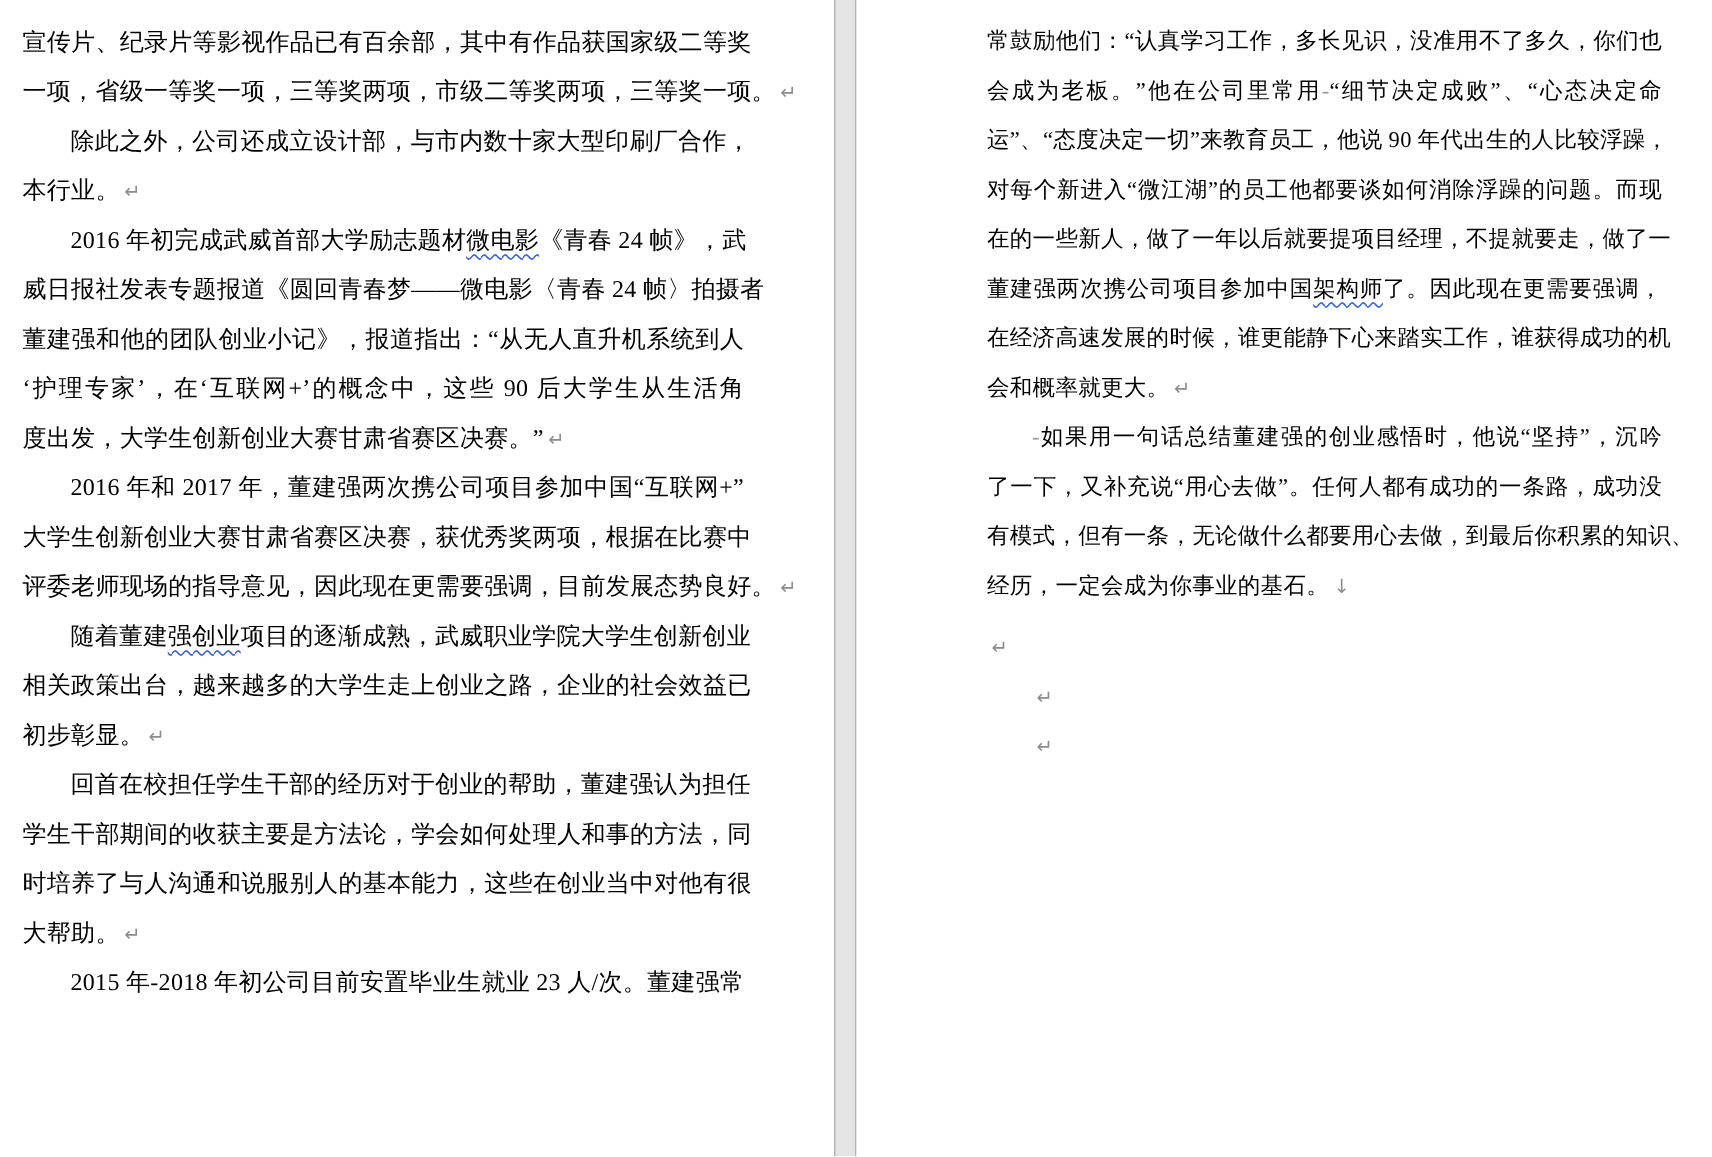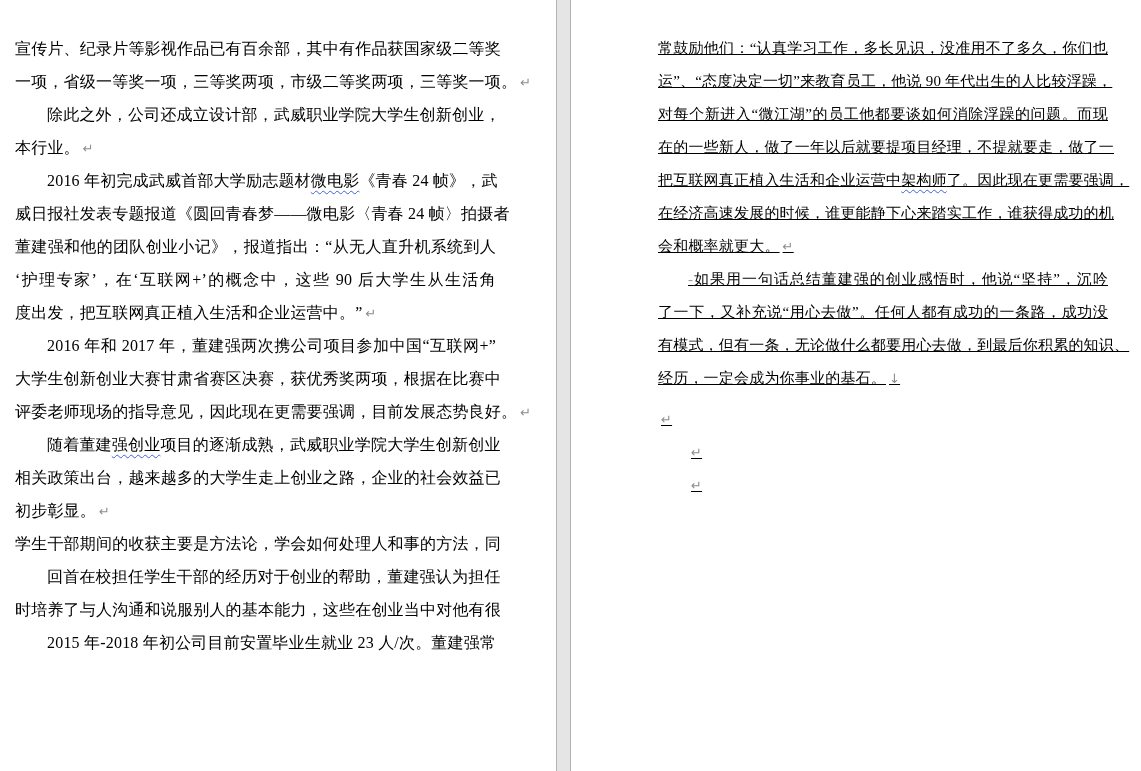--- a/index.html
+++ b/index.html
@@ -10,23 +10,23 @@
     color:#000000;
   }
   .page { position:absolute; top:0; height:771px; background:#ffffff; }
   .page-left  { left:0;   width:556px; }
   .page-right { left:571px; width:570px; }
   .page-gap {
     position:absolute; left:556px; top:0; width:13px; height:771px;
     background:#e5e5e5;
     border-left:1px solid #b3b3b3; border-right:1px solid #b3b3b3;
   }
-  .text-col { position:absolute; top:32px; }
+  .text-col { position:absolute; top:12px; }
   .col-1 { left:15px; width:481px; font-size:16px; }
-  .col-2 { left:87px; width:450px; font-size:15px;text-decoration:underline; }
+  .col-2 { left:87px; width:450px; font-size:15px; }
   .line {
     height:33px; line-height:33px; white-space:nowrap;
     text-align:justify; text-align-last:justify;
     letter-spacing:0.2px;
   }
   .line.end { text-align:left; text-align-last:left; }
   .line.indent { text-indent:2em; }
   .line.pad { margin-top:8px; }
   .seg { color:#000000;text-align:center; }
   .seg.wavy {
@@ -43,47 +43,49 @@
   }
 </style>
 </head>
 <body>
 
 <div class="canvas">
   <div class="page page-left">
     <div class="text-col col-1">
         <div class="line"><span class="seg">宣传片、纪录片等影视作品已有百余部，其中有作品获国家级二等奖</span></div>
         <div class="line end"><span class="seg">一项，省级一等奖一项，三等奖两项，市级二等奖两项，三等奖一项。</span><span class="mark">↵</span></div>
-        <div class="line indent"><span class="seg">除此之外，公司还成立设计部，武威职业学院大学生创新创业，</span></div>
+        <div class="line indent"><span class="seg">除此之外，公司还成立设计部，与市内数十家大型印刷厂合作，</span></div>
         <div class="line end"><span class="seg">本行业。</span><span class="mark">↵</span></div>
         <div class="line indent"><span class="seg">2016 年初完成武威首部大学励志题材</span><span class="seg wavy">微电影</span><span class="seg">《青春 24 帧》，武</span></div>
         <div class="line"><span class="seg">威日报社发表专题报道《圆回青春梦——微电影〈青春 24 帧〉拍摄者</span></div>
         <div class="line"><span class="seg">董建强和他的团队创业小记》，报道指出：“从无人直升机系统到人</span></div>
         <div class="line"><span class="seg">‘护理专家’，在‘互联网+’的概念中，这些 90 后大学生从生活角</span></div>
-        <div class="line end"><span class="seg">度出发，把互联网真正植入生活和企业运营中。”</span><span class="mark">↵</span></div>
+        <div class="line end"><span class="seg">度出发，大学生创新创业大赛甘肃省赛区决赛。”</span><span class="mark">↵</span></div>
         <div class="line indent"><span class="seg">2016 年和 2017 年，董建强两次携公司项目参加中国“互联网+”</span></div>
         <div class="line"><span class="seg">大学生创新创业大赛甘肃省赛区决赛，获优秀奖两项，根据在比赛中</span></div>
         <div class="line end"><span class="seg">评委老师现场的指导意见，因此现在更需要强调，目前发展态势良好。</span><span class="mark">↵</span></div>
         <div class="line indent"><span class="seg">随着董建</span><span class="seg wavy">强创业</span><span class="seg">项目的逐渐成熟，武威职业学院大学生创新创业</span></div>
         <div class="line"><span class="seg">相关政策出台，越来越多的大学生走上创业之路，企业的社会效益已</span></div>
         <div class="line end"><span class="seg">初步彰显。</span><span class="mark">↵</span></div>
+        <div class="line indent"><span class="seg">回首在校担任学生干部的经历对于创业的帮助，董建强认为担任</span></div>
         <div class="line"><span class="seg">学生干部期间的收获主要是方法论，学会如何处理人和事的方法，同</span></div>
-        <div class="line indent"><span class="seg">回首在校担任学生干部的经历对于创业的帮助，董建强认为担任</span></div>
         <div class="line"><span class="seg">时培养了与人沟通和说服别人的基本能力，这些在创业当中对他有很</span></div>
+        <div class="line end"><span class="seg">大帮助。</span><span class="mark">↵</span></div>
         <div class="line indent"><span class="seg">2015 年-2018 年初公司目前安置毕业生就业 23 人/次。董建强常</span></div>
       </div>
   </div>
   <div class="page-gap"></div>
   <div class="page page-right">
     <div class="text-col col-2">
         <div class="line"><span class="seg">常鼓励他们：“认真学习工作，多长见识，没准用不了多久，你们也</span></div>
+        <div class="line"><span class="seg">会成为老板。”他在公司里常用</span><span class="seg gray">-</span><span class="seg">“细节决定成败”、“心态决定命</span></div>
         <div class="line"><span class="seg">运”、“态度决定一切”来教育员工，他说 90 年代出生的人比较浮躁，</span></div>
         <div class="line"><span class="seg">对每个新进入“微江湖”的员工他都要谈如何消除浮躁的问题。而现</span></div>
         <div class="line"><span class="seg">在的一些新人，做了一年以后就要提项目经理，不提就要走，做了一</span></div>
-        <div class="line"><span class="seg">把互联网真正植入生活和企业运营中</span><span class="seg wavy">架构师</span><span class="seg">了。因此现在更需要强调，</span></div>
+        <div class="line"><span class="seg">董建强两次携公司项目参加中国</span><span class="seg wavy">架构师</span><span class="seg">了。因此现在更需要强调，</span></div>
         <div class="line"><span class="seg">在经济高速发展的时候，谁更能静下心来踏实工作，谁获得成功的机</span></div>
         <div class="line end"><span class="seg">会和概率就更大。</span><span class="mark">↵</span></div>
         <div class="line indent"><span class="seg gray">-</span><span class="seg">如果用一句话总结董建强的创业感悟时，他说“坚持”，沉吟</span></div>
         <div class="line"><span class="seg">了一下，又补充说“用心去做”。任何人都有成功的一条路，成功没</span></div>
         <div class="line"><span class="seg">有模式，但有一条，无论做什么都要用心去做，到最后你积累的知识、</span></div>
         <div class="line end"><span class="seg">经历，一定会成为你事业的基石。</span><span class="mark">↓</span></div>
         <div class="line end pad"><span class="mark">↵</span></div>
         <div class="line indent end"><span class="mark">↵</span></div>
         <div class="line indent end"><span class="mark">↵</span></div>
       </div>

